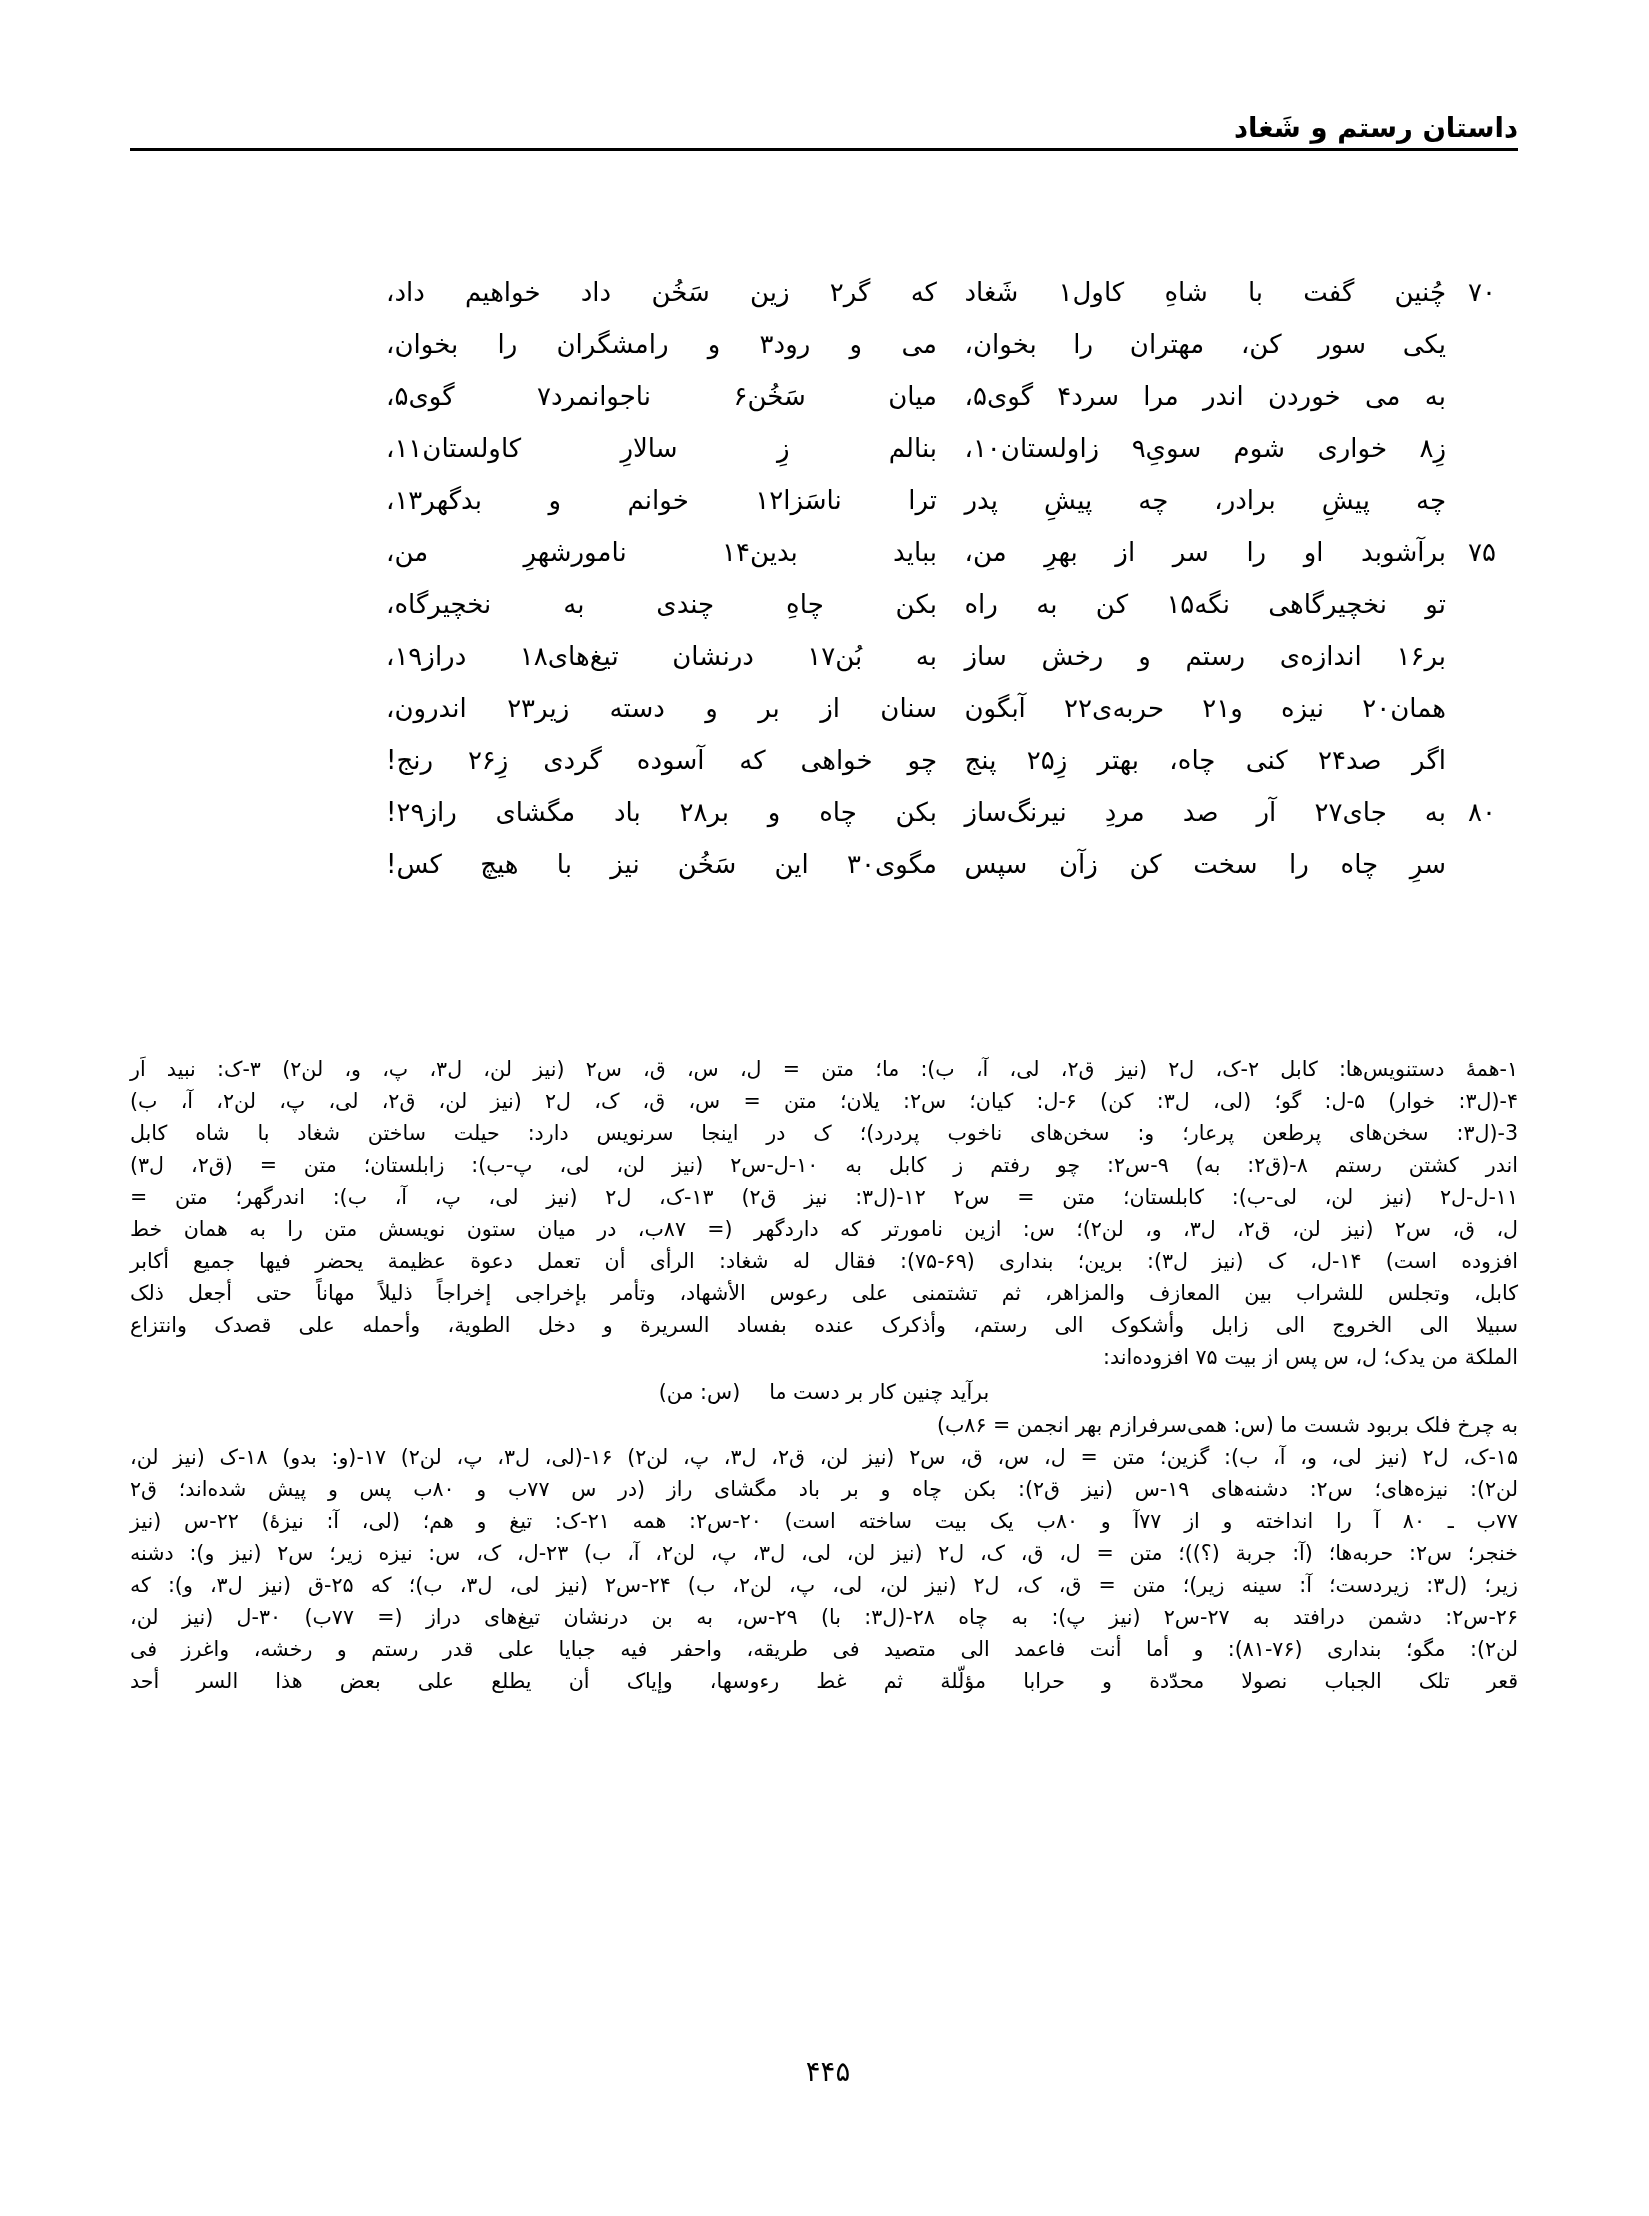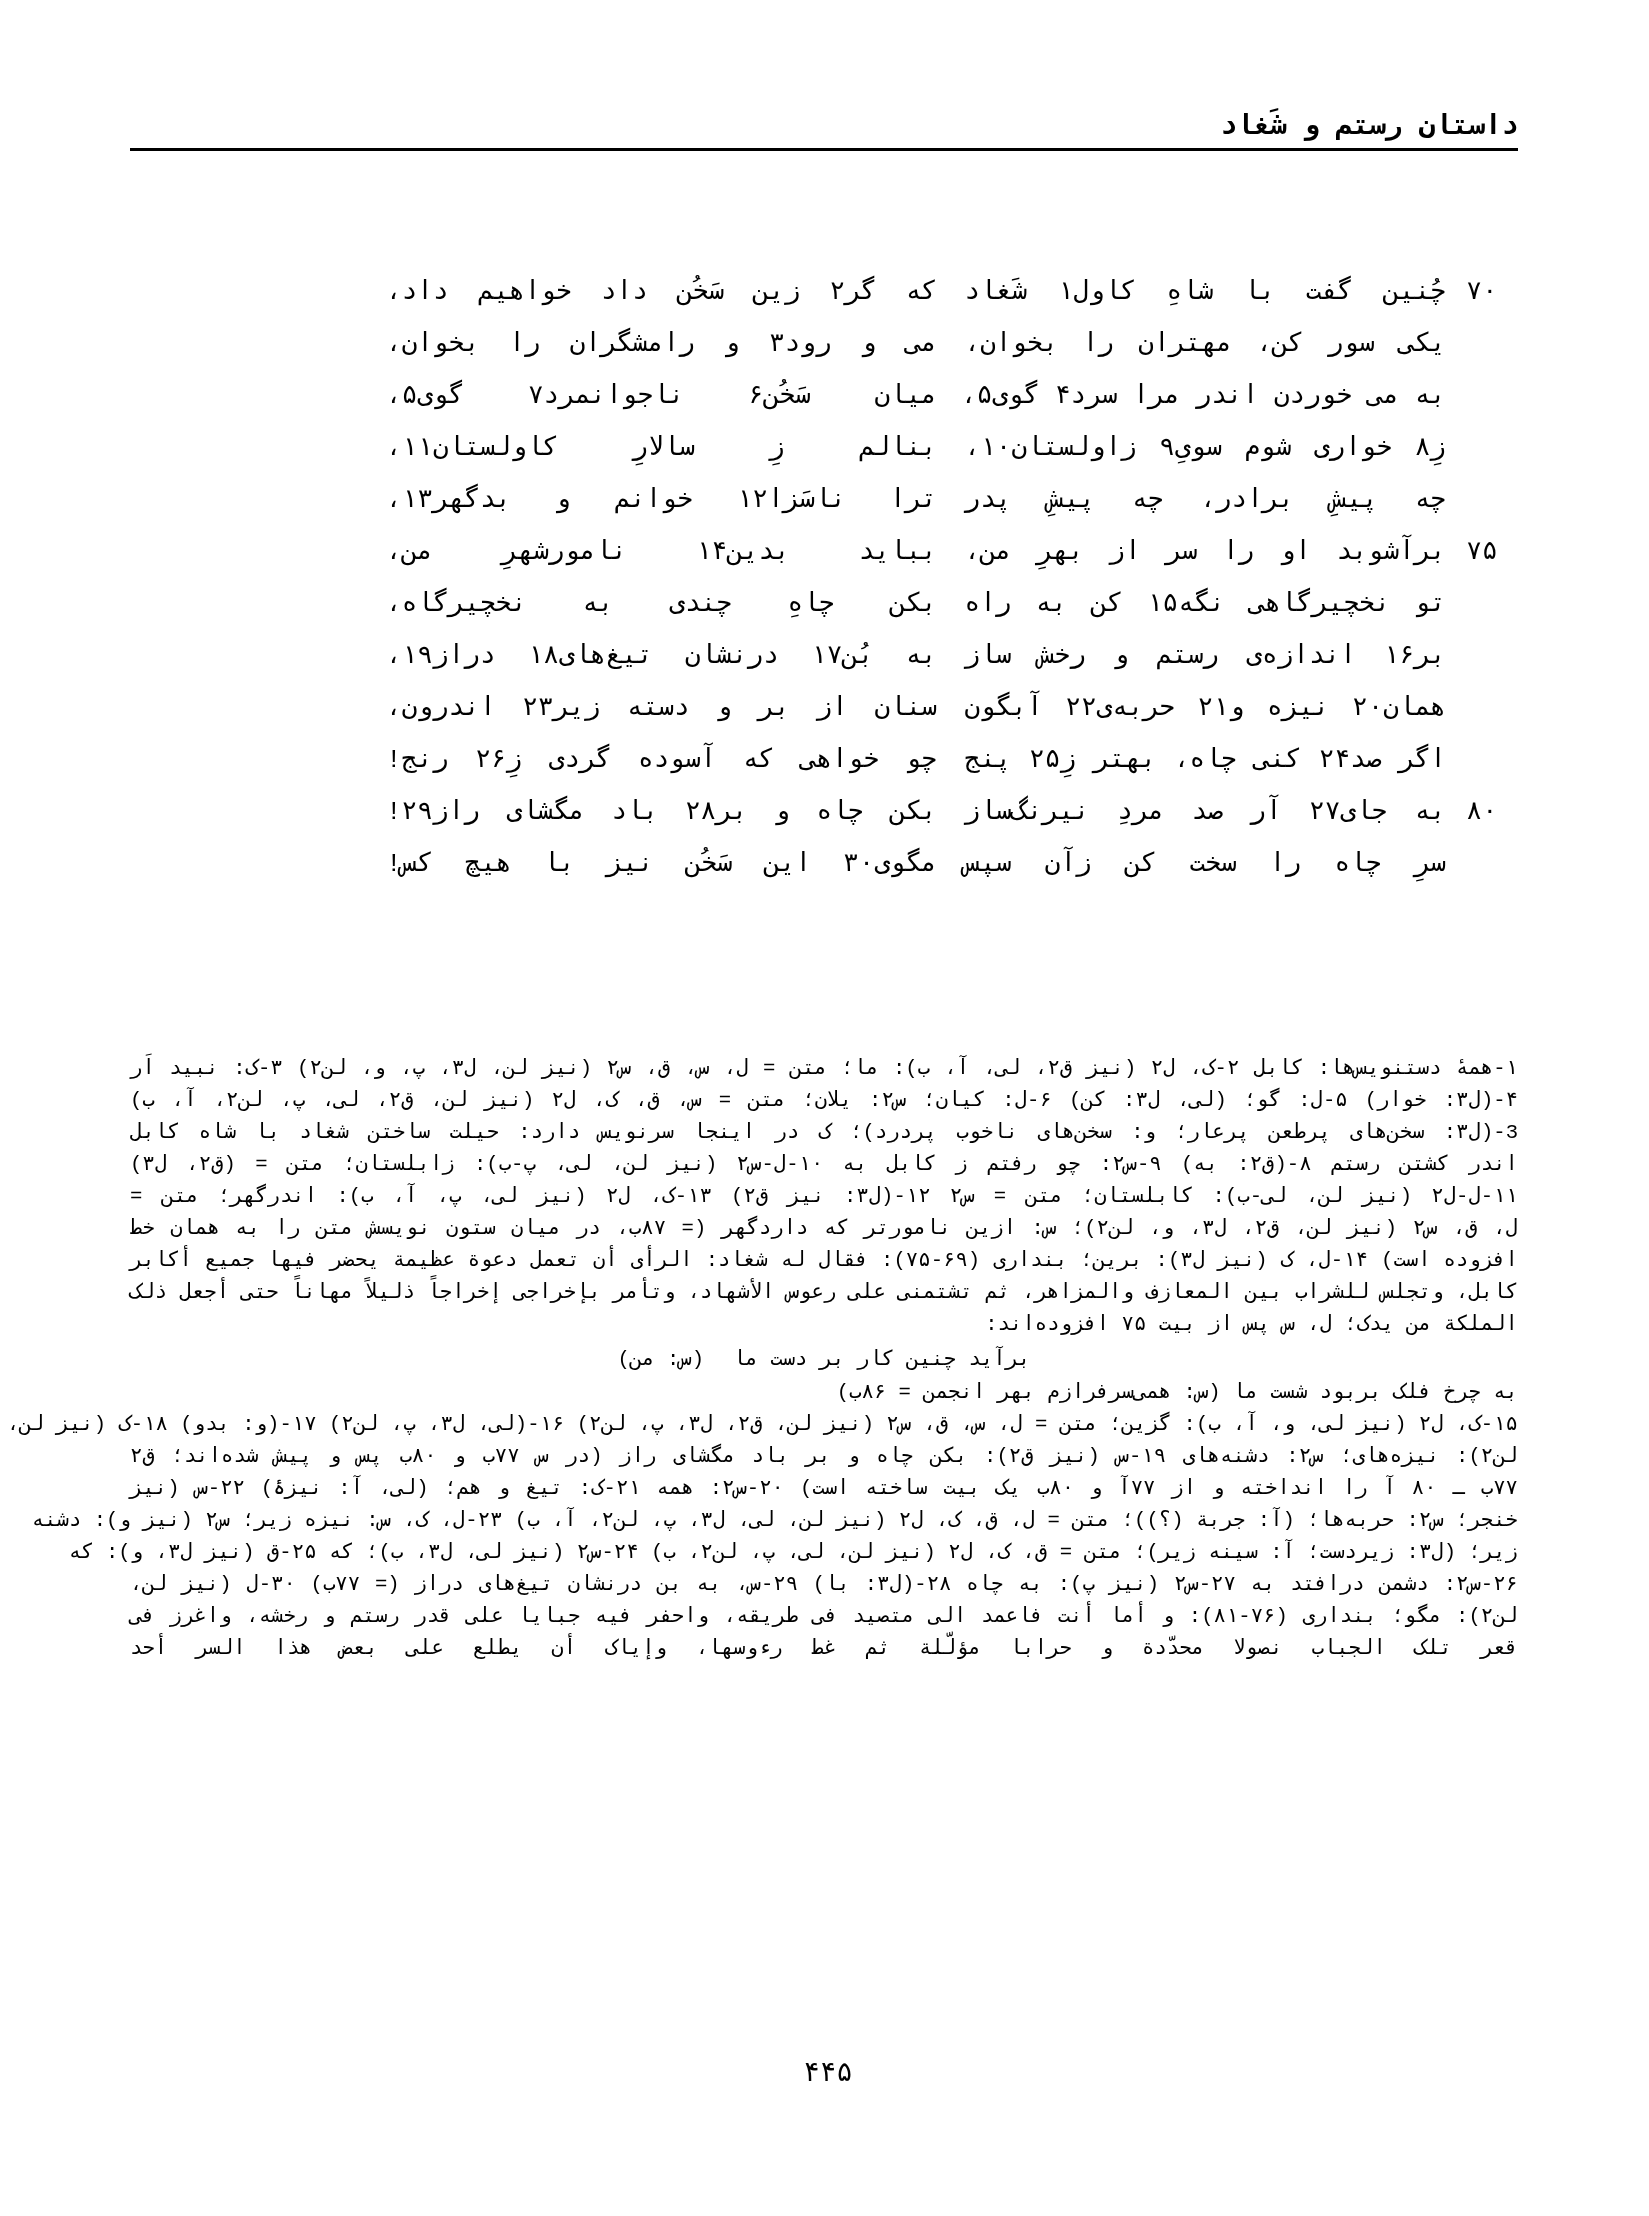--- a/index.html
+++ b/index.html
@@ -12,21 +12,20 @@
     font-family: "DejaVu Sans", sans-serif;
     color: #000000;
   }
   .page {
     position: relative;
     width: 1650px;
     height: 2216px;
     background: #ffffff;
     box-sizing: border-box;
     overflow: hidden;
-    font-family: Liberation Mono, monospace;
   }
 
   
   .runhead-wrap {
     position: absolute;
     top: 110px;
     right: 131px;
     left: 131px;
   }
   .runhead-title {
@@ -276,20 +275,21 @@
   <div class="apparatus">
 
     <div class="app-just">۱-همهٔ دستنویس‌ها: کابل   ۲-ک، ل۲ (نیز ق۲، لی، آ، ب): ما؛ متن = ل، س، ق، س۲ (نیز لن، ل۳، پ، و، لن۲)   ۳-ک: نبید اَر</div>
     <div class="app-just">۴-(ل۳: خوار)   ۵-ل: گو؛ (لی، ل۳: کن)   ۶-ل: کیان؛ س۲: یلان؛ متن = س، ق، ک، ل۲ (نیز لن، ق۲، لی، پ، لن۲، آ، ب)</div>
     <div class="app-just">3-(ل۳: سخن‌های پرطعن پرعار؛ و: سخن‌های ناخوب پردرد)؛ ک در اینجا سرنویس دارد: حیلت ساختن شغاد با شاه کابل</div>
     <div class="app-just">اندر کشتن رستم   ۸-(ق۲: به)   ۹-س۲: چو رفتم ز کابل به   ۱۰-ل-س۲ (نیز لن، لی، پ-ب): زابلستان؛ متن = (ق۲، ل۳)</div>
     <div class="app-just">۱۱-ل-ل۲ (نیز لن، لی-ب): کابلستان؛ متن = س۲   ۱۲-(ل۳: نیز ق۲)   ۱۳-ک، ل۲ (نیز لی، پ، آ، ب): اندرگهر؛ متن =</div>
     <div class="app-just">ل، ق، س۲ (نیز لن، ق۲، ل۳، و، لن۲)؛ س: ازین نامورتر که داردگهر (= ۸۷ب، در میان ستون نویسش متن را به همان خط</div>
     <div class="app-just">افزوده است)   ۱۴-ل، ک (نیز ل۳): برین؛ بنداری (۶۹-۷۵): فقال له شغاد: الرأی أن تعمل دعوة عظیمة یحضر فیها جمیع أکابر</div>
     <div class="app-just">کابل، وتجلس للشراب بین المعازف والمزاهر، ثم تشتمنی علی رعوس الأشهاد، وتأمر بإخراجی إخراجاً ذلیلاً مهاناً حتی أجعل ذلک</div>
+    <div class="app-just">سبیلا الی الخروج الی زابل وأشکوک الی رستم، وأذکرک عنده بفساد السریرة و دخل الطویة، وأحمله علی قصدک وانتزاع</div>
     <div class="app-last">الملکة من یدک؛ ل، س پس از بیت ۷۵ افزوده‌اند:</div>
 
     <div class="app-center wide">
       <span>برآید چنین کار بر دست ما</span><span class="sp"></span><span>(س: من)</span>
     </div>
 
     <div class="app-last">به چرخ فلک بربود شست ما (س: همی‌سرفرازم بهر انجمن = ۸۶ب)</div>
 
     <div class="app-just">۱۵-ک، ل۲ (نیز لی، و، آ، ب): گزین؛ متن = ل، س، ق، س۲ (نیز لن، ق۲، ل۳، پ، لن۲)   ۱۶-(لی، ل۳، پ، لن۲)   ۱۷-(و: بدو)   ۱۸-ک (نیز لن،</div>
     <div class="app-just">لن۲): نیزه‌های؛ س۲: دشنه‌های   ۱۹-س (نیز ق۲): بکن چاه و بر باد مگشای راز (در س ۷۷ب و ۸۰ب پس و پیش شده‌اند؛ ق۲</div>

